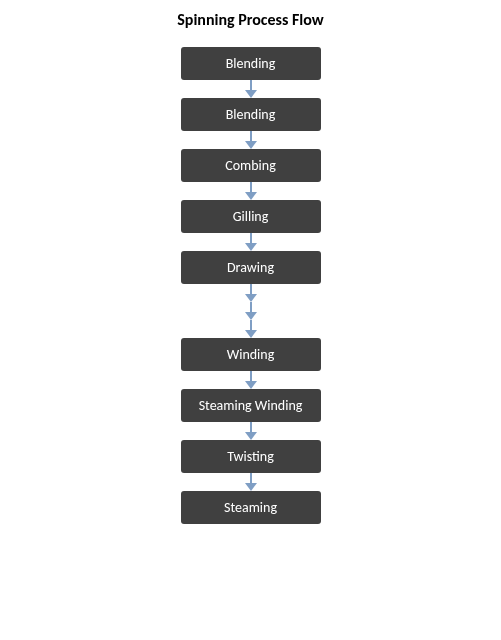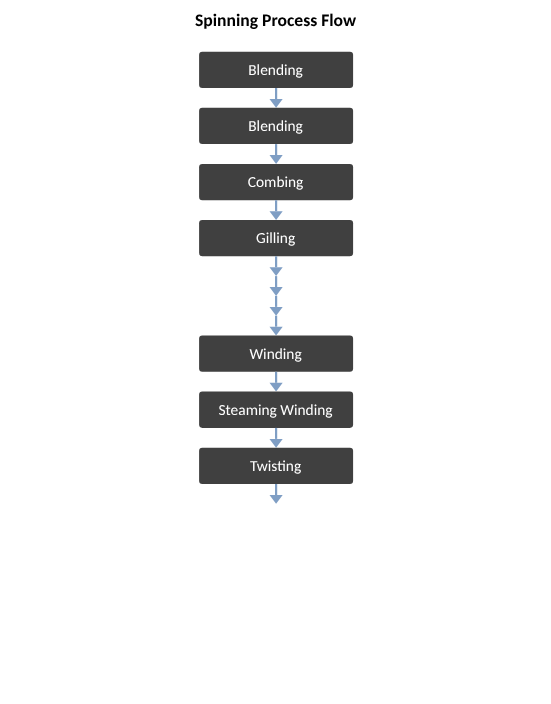--- a/index.html
+++ b/index.html
@@ -86,20 +86,21 @@
     <div class="flow-box">Combing</div>
     <div class="flow-arrow">
       <div class="arrow-line"></div>
       <div class="arrow-head"></div>
     </div>
     <div class="flow-box">Gilling</div>
     <div class="flow-arrow">
       <div class="arrow-line"></div>
       <div class="arrow-head"></div>
     </div>
+    <div class="flow-box">Drawing</div>
     <div class="flow-arrow">
       <div class="arrow-line"></div>
       <div class="arrow-head"></div>
     </div>
     <div class="flow-arrow">
       <div class="arrow-line"></div>
       <div class="arrow-head"></div>
     </div>
     <div class="flow-arrow">
       <div class="arrow-line"></div>
@@ -113,13 +114,14 @@
     <div class="flow-box">Steaming Winding</div>
     <div class="flow-arrow">
       <div class="arrow-line"></div>
       <div class="arrow-head"></div>
     </div>
     <div class="flow-box">Twisting</div>
     <div class="flow-arrow">
       <div class="arrow-line"></div>
       <div class="arrow-head"></div>
     </div>
+    <div class="flow-box">Steaming</div>
   </div>
 
 </body></html>

